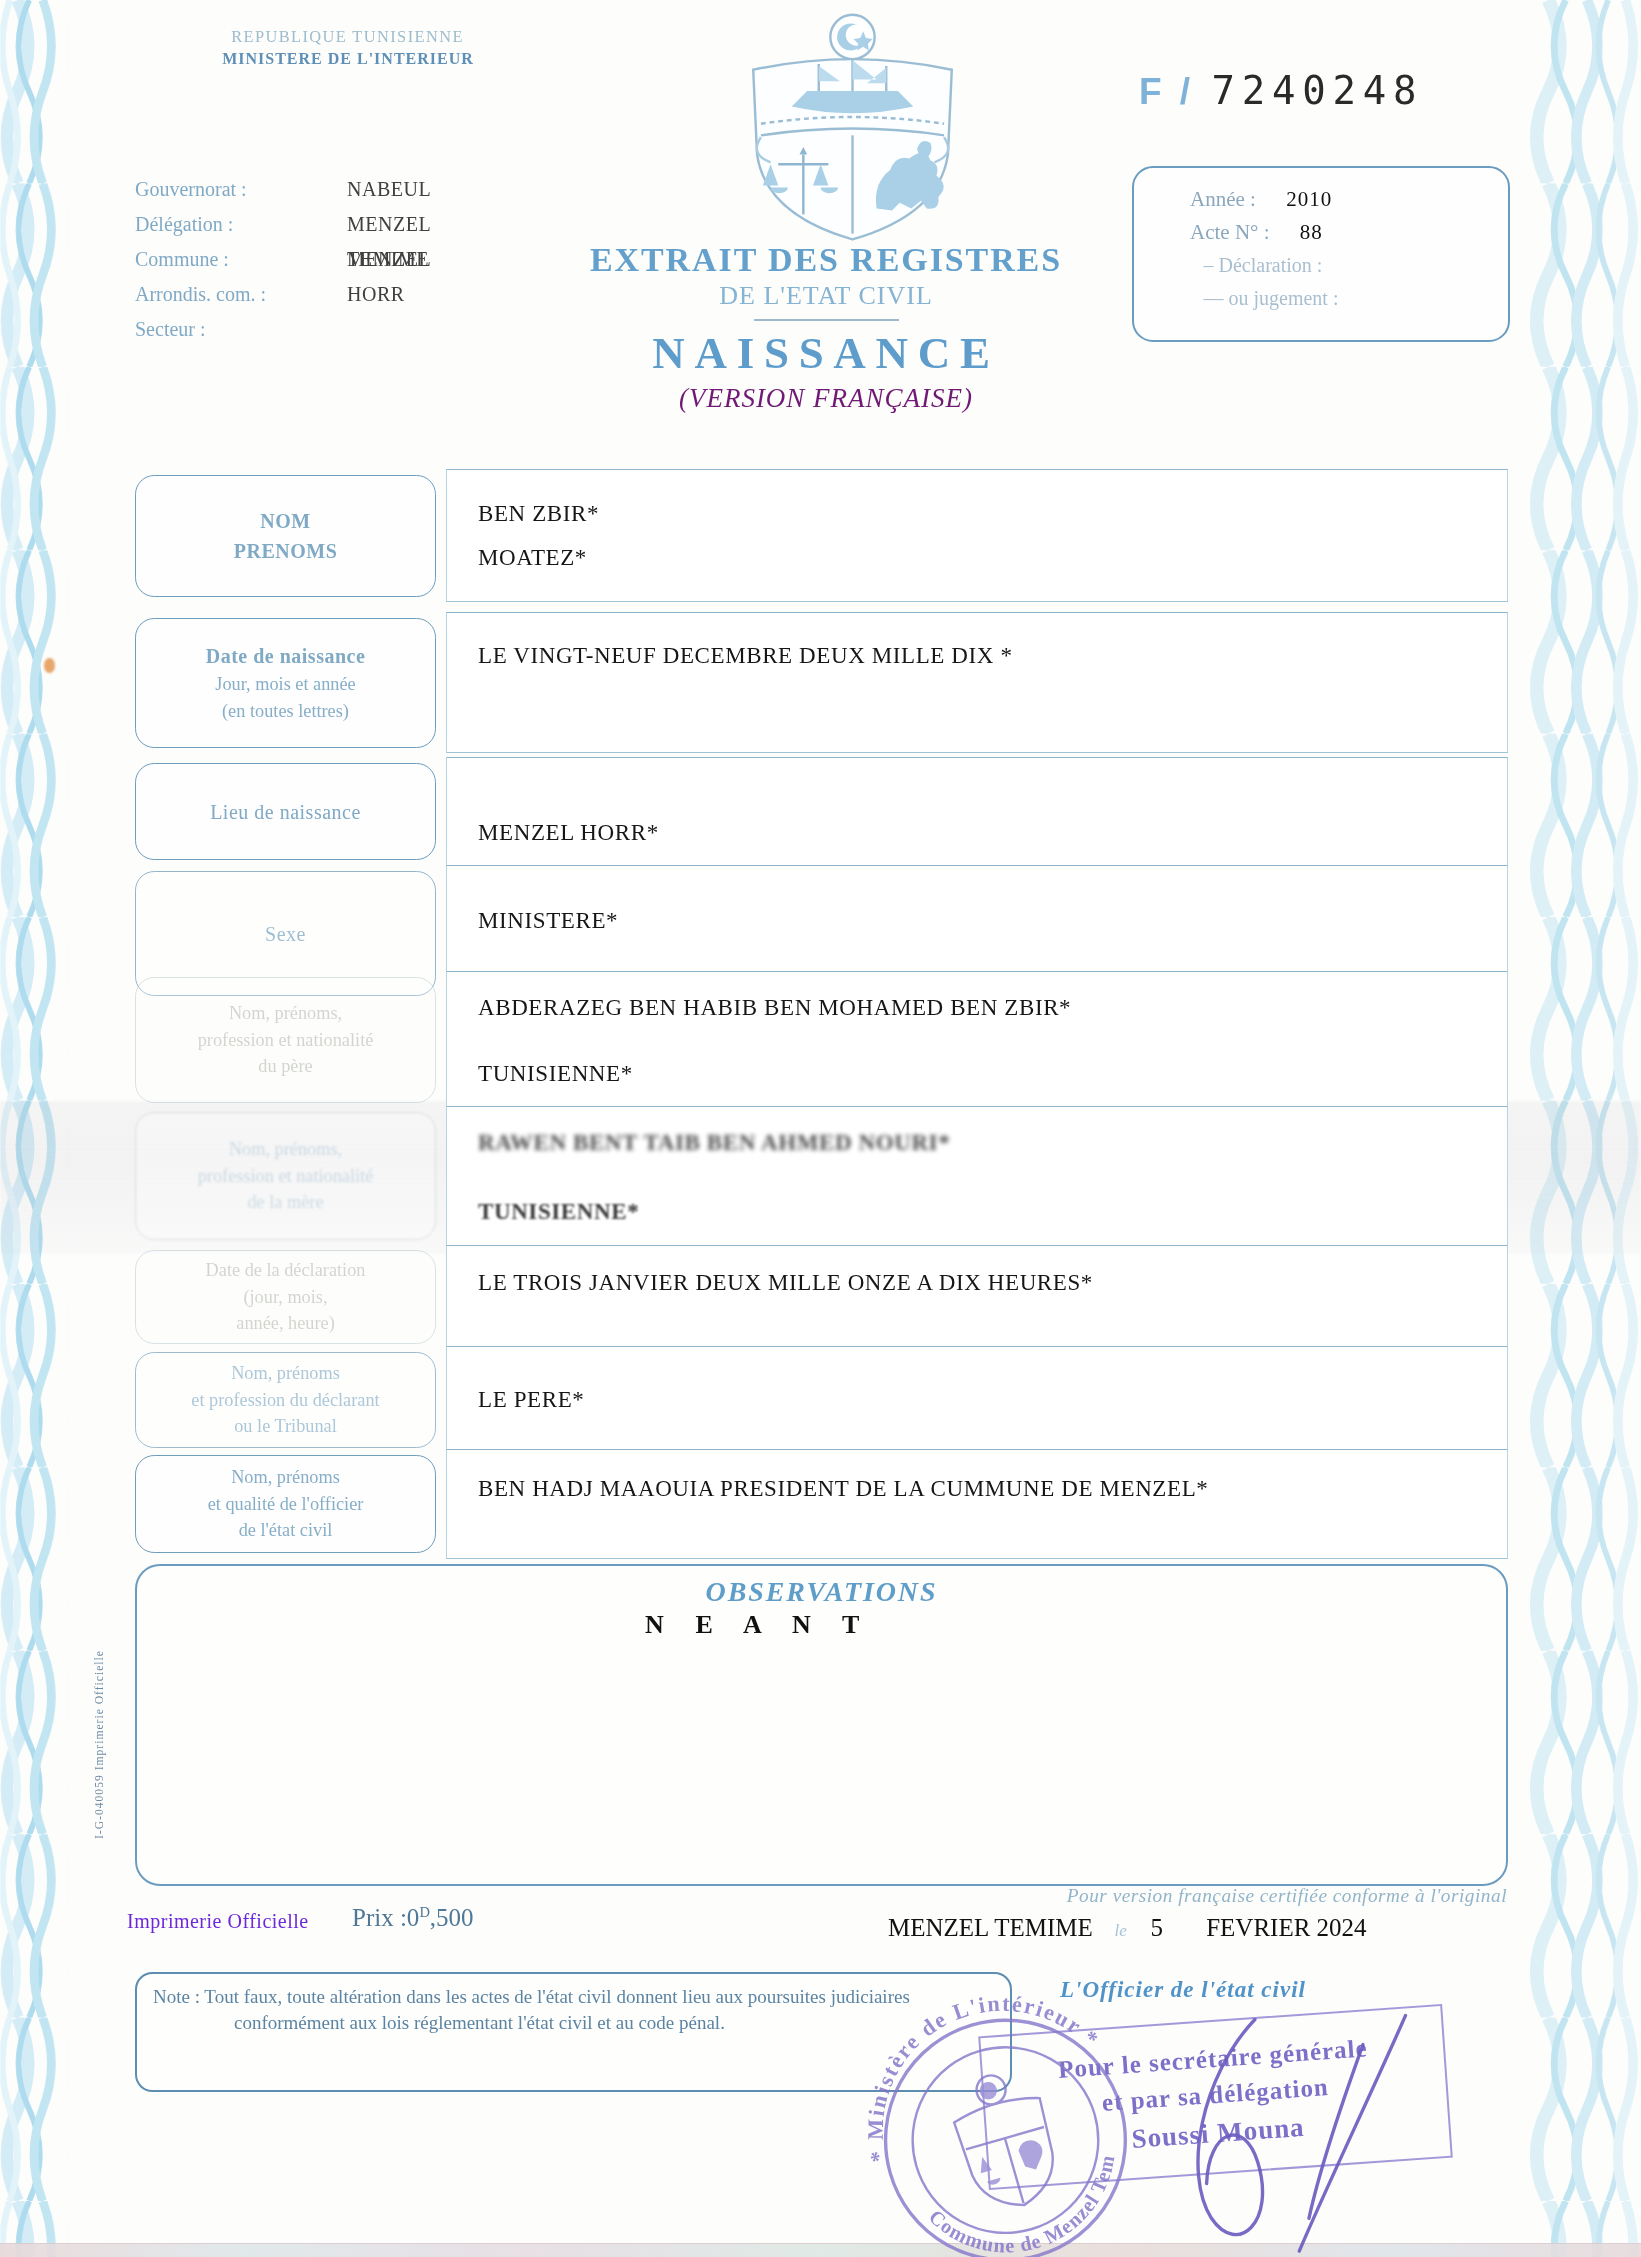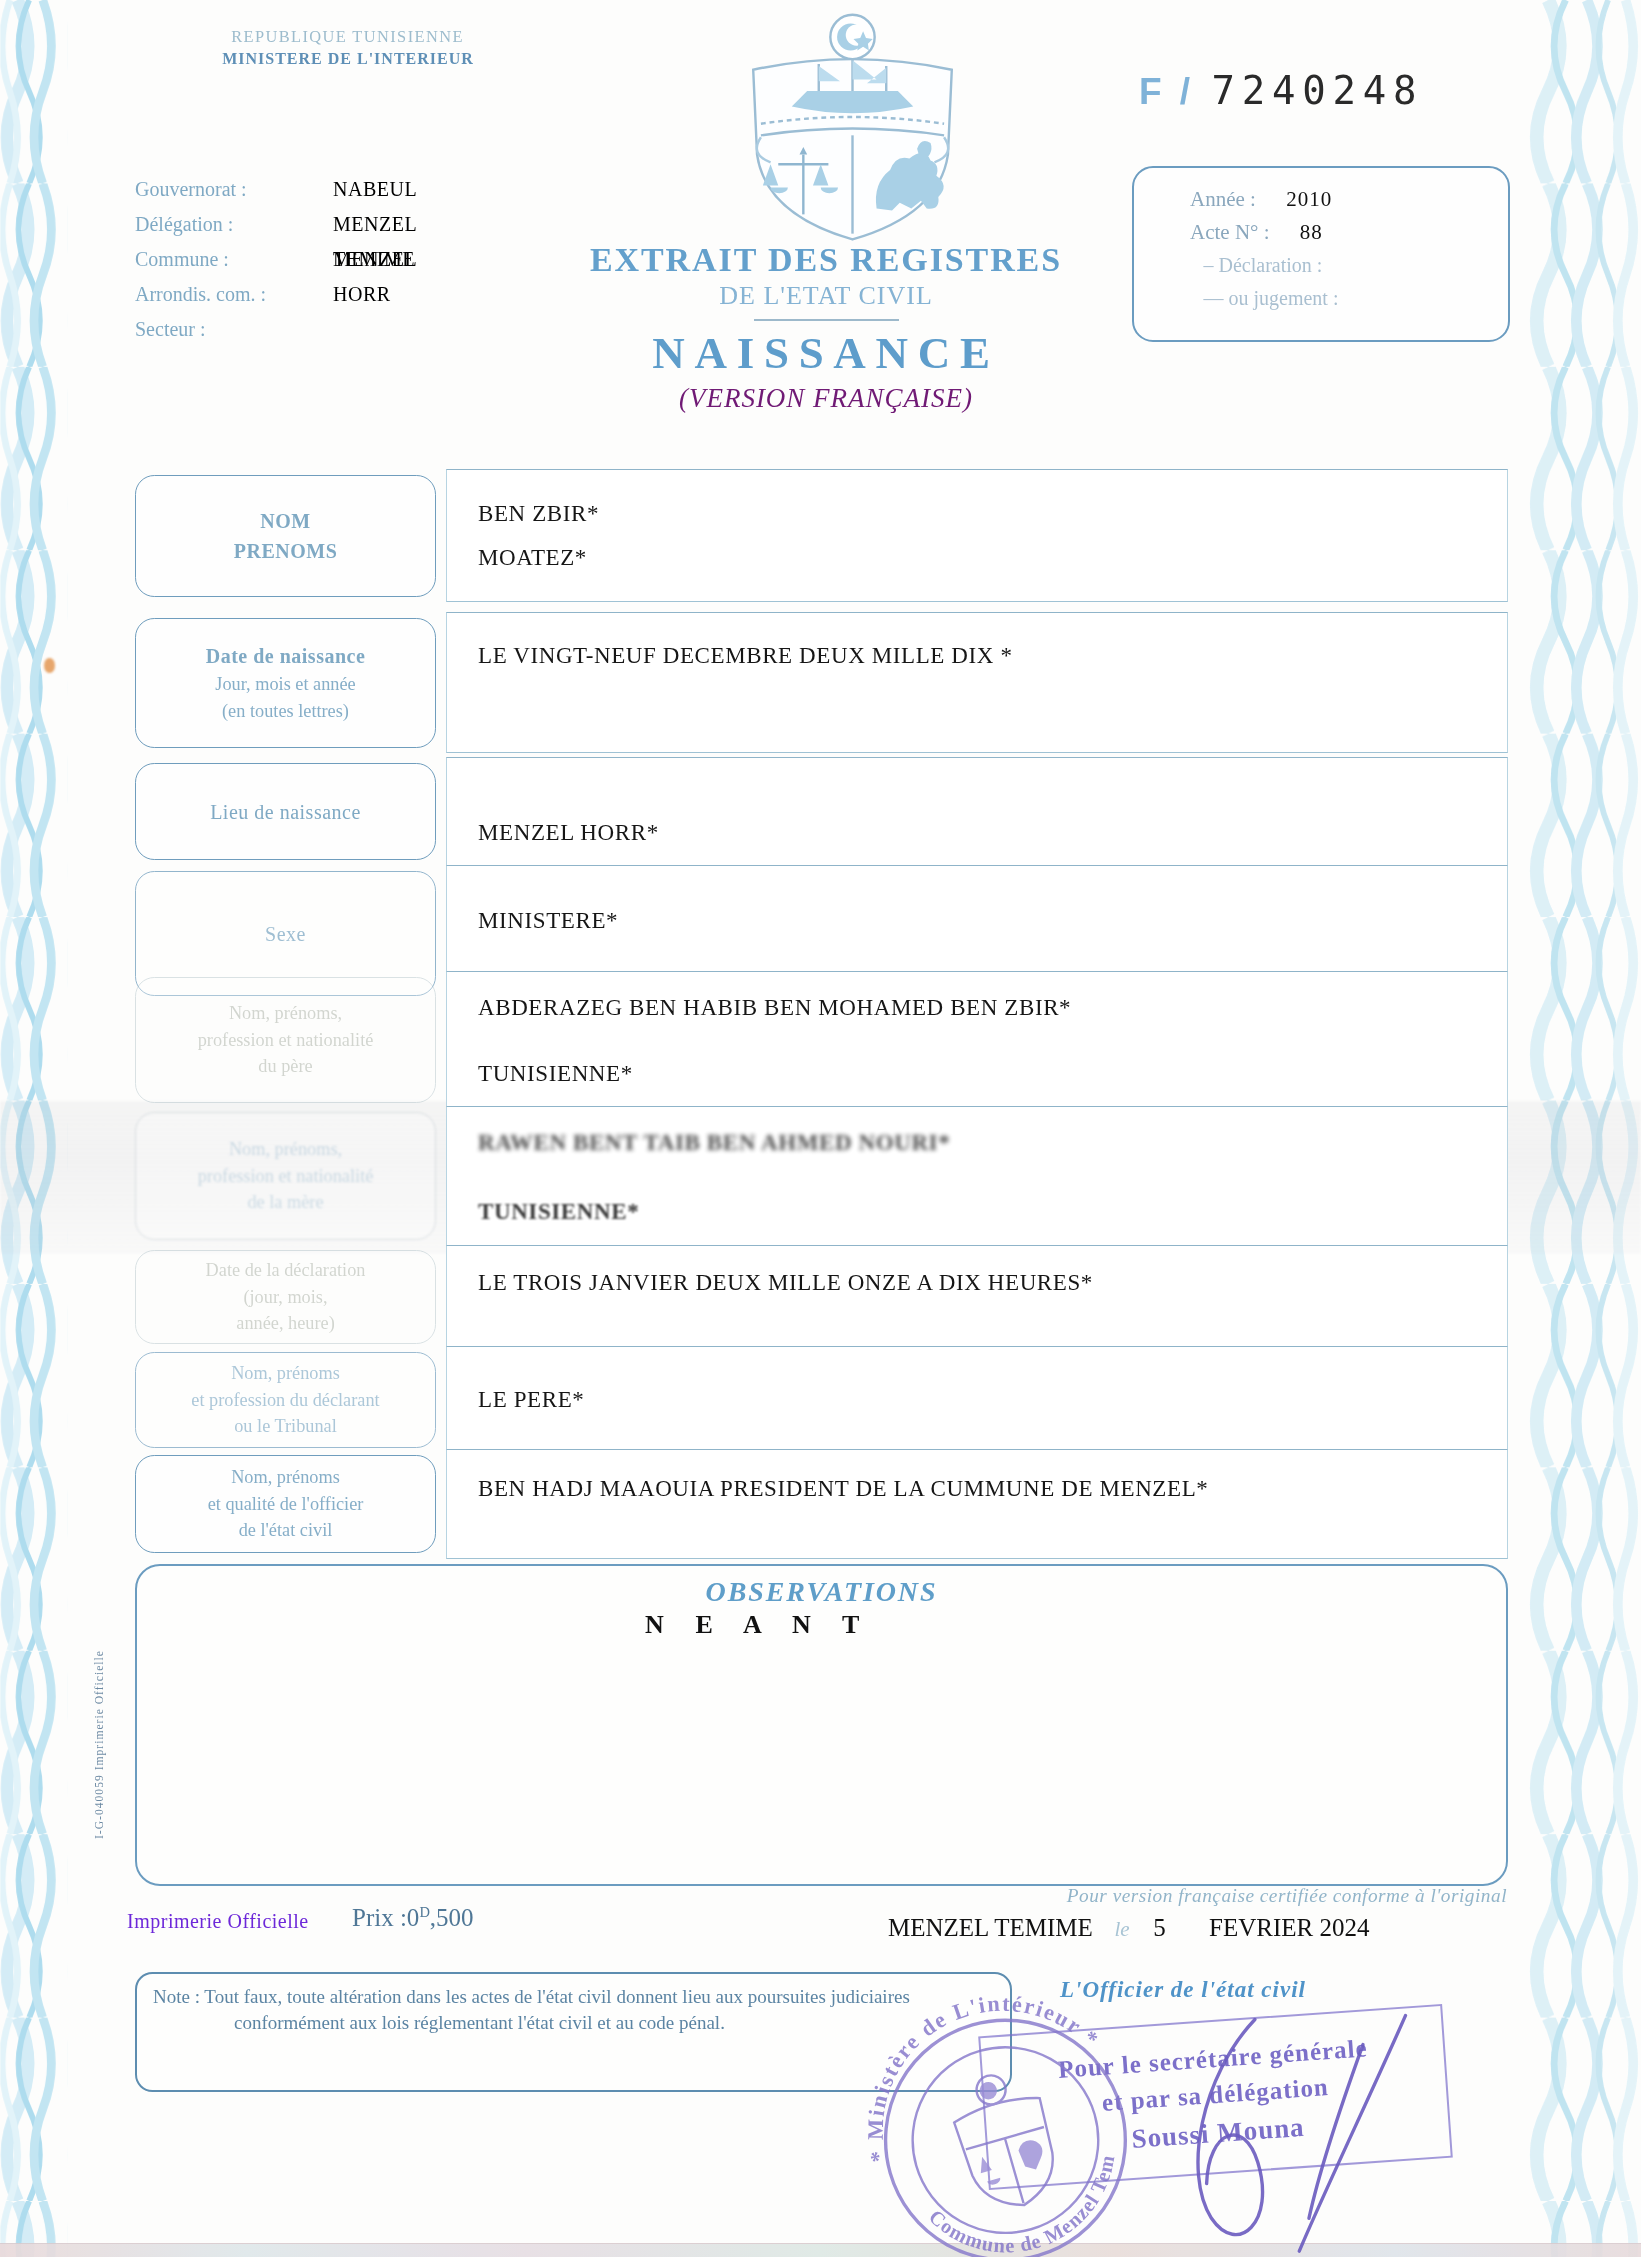--- a/index.html
+++ b/index.html
@@ -17,21 +17,21 @@
   .scan-band{position:absolute;left:0;right:0;top:1101px;height:153px;pointer-events:none;
     background:linear-gradient(180deg,rgba(172,172,178,.10),rgba(188,188,196,.16) 40%,rgba(200,200,206,.07));
     filter:blur(1px);}
   
   .republic{position:absolute;left:164px;top:27px;width:367px;text-align:center;
     font-size:16.4px;letter-spacing:1.4px;color:#9dbccd;}
   .ministry{position:absolute;left:145px;top:50px;width:406px;text-align:center;
     font-size:16px;font-weight:bold;letter-spacing:1px;color:#5e8fb6;}
   .admin{position:absolute;left:135px;top:172px;font-size:20px;line-height:35px;}
   .admin .lab{color:#7fa9c4;}
-  .admin .val{position:absolute;left:198px;color:#000000;letter-spacing:0.5px;}
+  .admin .val{position:absolute;left:212px;color:#404040;letter-spacing:0.5px;}
   .admin .row{position:relative;}
   .ref{position:absolute;left:1139px;top:68px;}
   .ref .f{font-size:37px;color:#7fb2d8;font-weight:bold;letter-spacing:3.9px;font-family:"Liberation Sans",sans-serif;}
   .ref .num{font-size:39px;color:#2a2a2a;font-family:"DejaVu Sans Mono",monospace;letter-spacing:6.8px;margin-left:13.5px;}
   .acte-box{position:absolute;left:1132px;top:166px;width:378px;height:176px;box-sizing:border-box;
     border:2.4px solid #6b9cc0;border-radius:21px;padding:15.4px 0 0 56px;font-size:21px;line-height:33px;
     background:rgba(255,255,255,.5);}
   .acte-box .lab{color:#8aa7bd;}
   .acte-box .val{color:#111;margin-left:25px;letter-spacing:1px;}
   .acte-box .faded{color:#a9bfd0;margin-left:13.5px;font-size:20px;}
@@ -67,21 +67,21 @@
   .obs-val{margin-top:1.9px;margin-right:126px;font-size:26px;font-weight:bold;letter-spacing:12.6px;color:#111;}
   
   .side-note{position:absolute;left:93px;top:1839px;transform:rotate(-90deg);transform-origin:left top;
     font-size:11.6px;color:#4a6e8e;letter-spacing:1px;opacity:.8;}
   .imprimerie{position:absolute;left:127px;top:1910px;font-size:20px;color:#6d28d9;letter-spacing:0.5px;}
   .prix{position:absolute;left:352px;top:1904px;font-size:25px;color:#4f7796;}
   .prix sup{font-size:14.5px;}
   .certified{position:absolute;left:966px;top:1885px;width:541px;text-align:right;
     font-size:19.3px;font-style:italic;color:#91b4c9;letter-spacing:0.5px;}
   .place-date{position:absolute;left:888px;top:1914px;font-size:25px;color:#111;}
-  .place-date .le{font-size:21px;font-style:italic;color:#a8c4d4;margin:0 17.4px 0 15.4px;}
+  .place-date .le{font-size:17px;font-style:italic;color:#a8c4d4;margin:0 17.4px 0 15.4px;}
   .place-date .day{margin-right:37px;}
   .note-box{position:absolute;left:135px;top:1972px;width:877px;height:120px;box-sizing:border-box;
     border:2.4px solid #5d8db0;border-radius:17.4px;padding:9.7px 17.4px 0 97px;text-indent:-81px;
     font-size:19px;line-height:1.4;color:#5b84a3;background:rgba(255,255,255,.4);}
   .officier-title{position:absolute;left:1060px;top:1977px;font-size:23px;font-weight:bold;
     font-style:italic;color:#4f93c8;letter-spacing:1px;}
   .rect-stamp{position:absolute;left:983px;top:2020px;width:465px;height:154px;box-sizing:border-box;
     border:2.9px solid rgba(122,108,202,.75);transform:rotate(-4deg);display:flex;flex-direction:column;
     justify-content:center;align-items:center;color:#7265c5;opacity:.92;}
   .rect-stamp .l{font-size:25px;font-weight:bold;line-height:1.45;letter-spacing:1px;}

